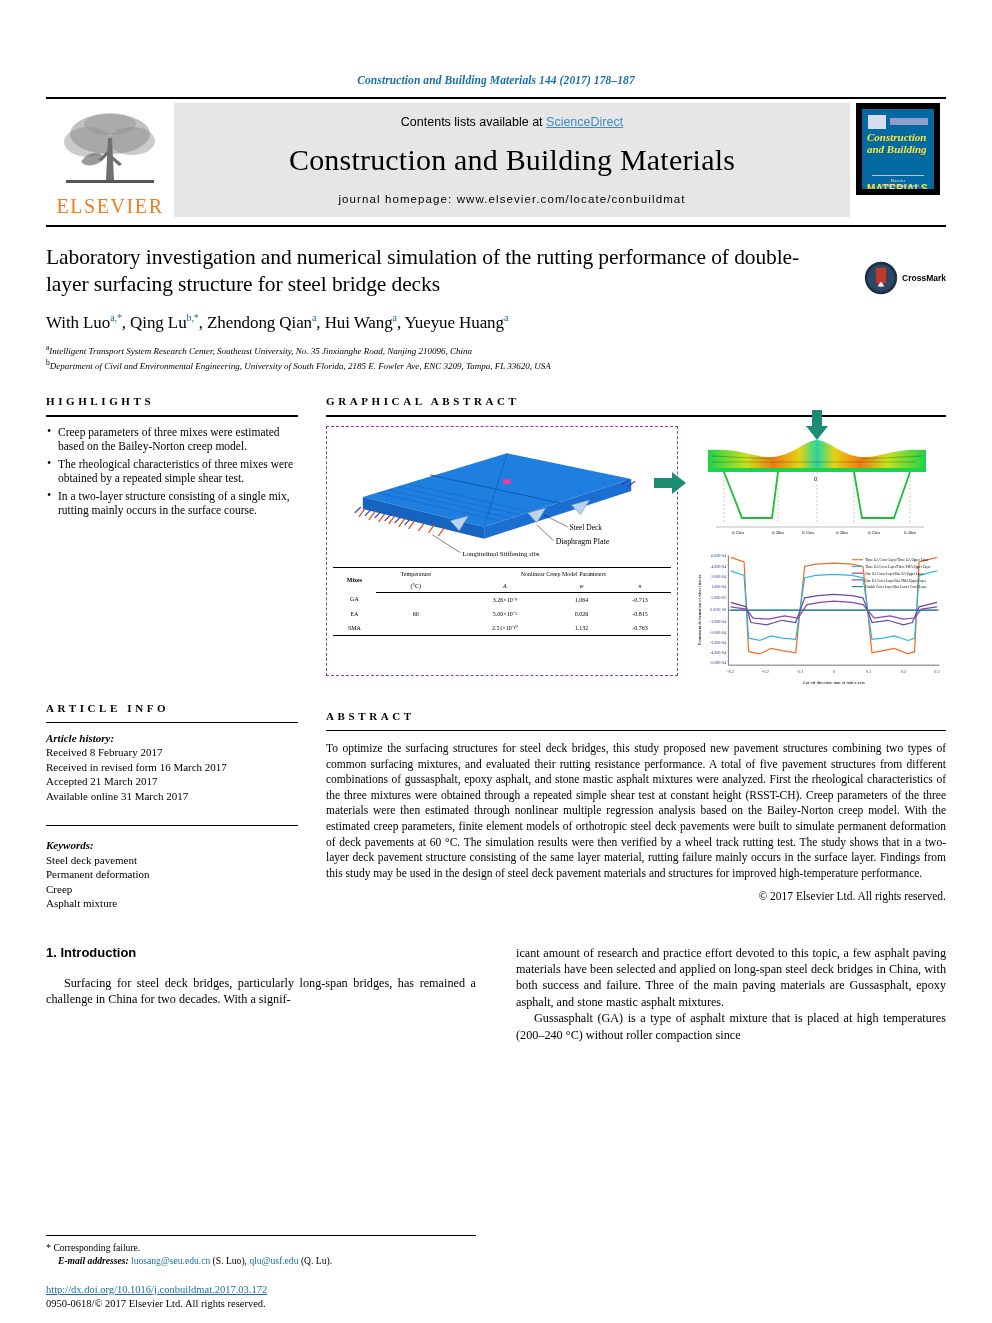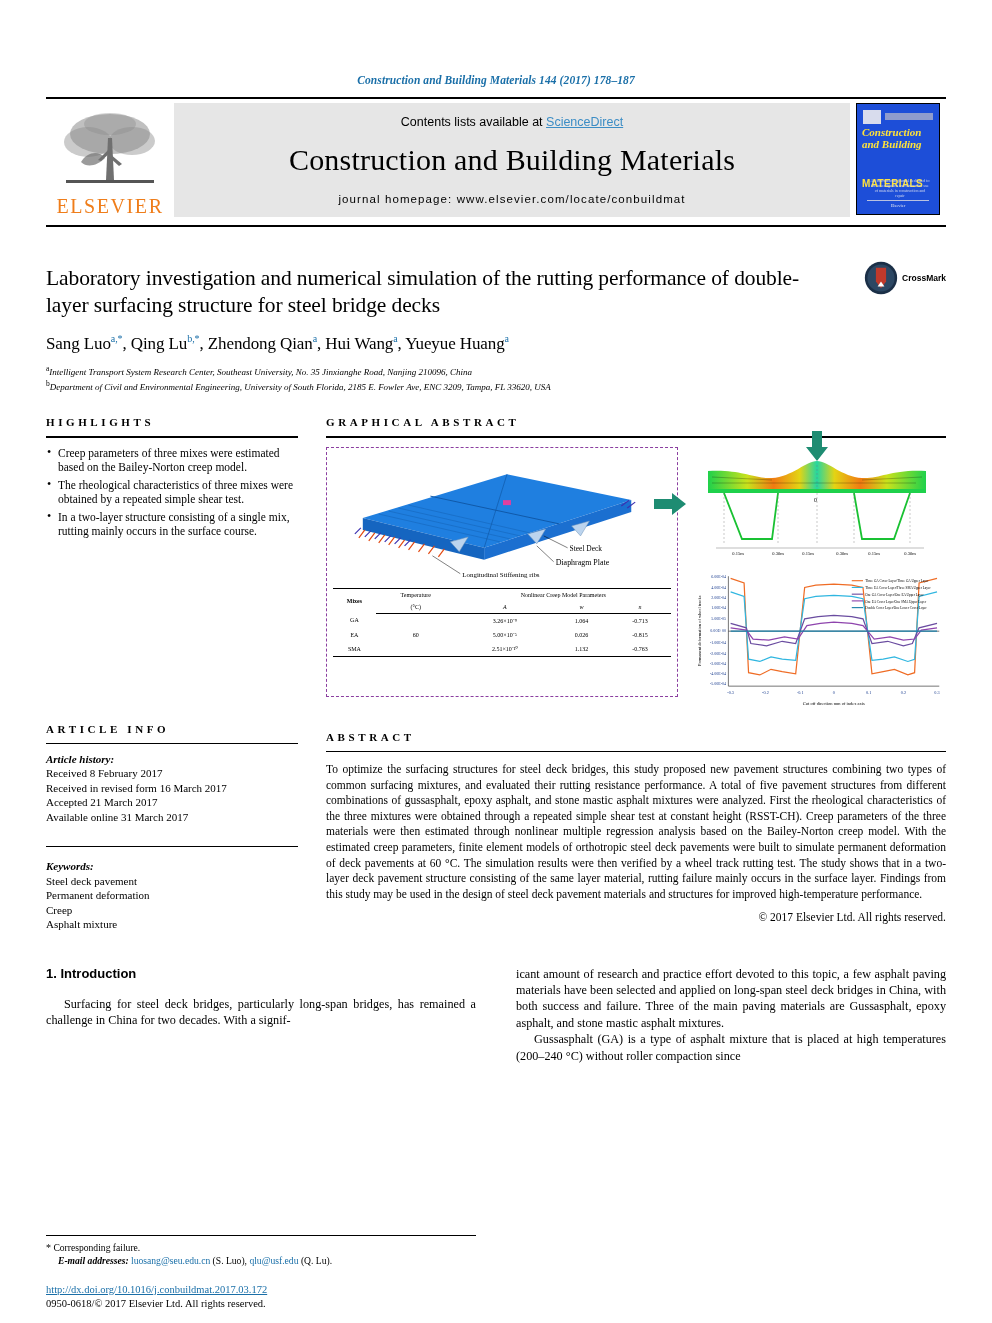--- a/index.html
+++ b/index.html
@@ -76,23 +76,23 @@
   }
   .banner-right {
     width: 96px;
     flex: 0 0 96px;
     display: flex;
     align-items: flex-start;
     justify-content: center;
     padding-top: 4px;
   }
   .cover {
-    width: 84px; height: 112px;
-    background: #1d4ed8;
-    border: 1px solid #000000;
+    width: 84px; height: 92px;
+    background: #0369a1;
+    border: 6px solid #000000;
     position: relative;
     overflow: hidden;
   }
   .cover .cov-top { position:absolute; top:6px; left:6px; width:18px; height:14px; background:#d8dced; }
   .cover .cov-bar { position:absolute; top:9px; left:28px; right:6px; height:7px; background:#8f9ccd; }
   .cover .cov-title {
     position: absolute; top: 22px; left: 5px; right: 5px;
     color: #ffe23a; font-family: "Liberation Serif", serif;
     font-style: italic; font-weight: bold; font-size: 11px; line-height: 12px;
   }
@@ -106,21 +106,21 @@
     color: #cfd6ee; font-size: 4px; line-height: 5px; text-align: center;
   }
   .cover .cov-foot {
     position: absolute; bottom: 6px; left: 10px; right: 10px;
     border-top: 1px solid #b9c1e0; padding-top: 2px;
     color: #dfe3f2; font-size: 4.5px; text-align: center;
   }
   .banner-rule { border-bottom: 2px solid #000; }
 
   
-  .title-block { padding-top: 38px; position: relative; }
+  .title-block { padding-top: 17px; position: relative; }
   .art-title {
     font-size: 21.5px; line-height: 27px; font-weight: normal;
     margin: 0; max-width: 790px; letter-spacing: -.1px;
   }
   .crossmark {
     position: absolute; right: 0; top: 34px;
     display: flex; align-items: center; gap: 4px;
   }
   .cm-badge { width: 34px; height: 34px; }
   .cm-text { font-family: "Liberation Sans", sans-serif; font-size: 8.5px; font-weight: bold; }
@@ -269,21 +269,21 @@
       <svg class="cm-badge" viewBox="0 0 40 40">
         <circle cx="20" cy="20" r="19" fill="#1b2f47"></circle>
         <circle cx="20" cy="20" r="16" fill="#2c4763"></circle>
         <path d="M14 8 h12 v16 l-6 8 l-6 -8 z" fill="#c0392b"></path>
         <path d="M20 24 l-4 6 h8 z" fill="#ffffff"></path>
       </svg>
       <span class="cm-text">CrossMark</span>
     </div>
 
     <div class="authors">
-      <span><span>Sang Luo</span><sup>a,*</sup></span>,
+      <span><span>With Luo</span><sup>a,*</sup></span>,
       <span><span>Qing Lu</span><sup>b,*</sup></span>,
       <span><span>Zhendong Qian</span><sup>a</sup></span>,
       <span><span>Hui Wang</span><sup>a</sup></span>,
       <span><span>Yueyue Huang</span><sup>a</sup></span>
     </div>
 
     <div class="affil">
       <div><sup>a</sup><span>Intelligent Transport System Research Center, Southeast University, No. 35 Jinxianghe Road, Nanjing 210096, China</span></div>
       <div><sup>b</sup><span>Department of Civil and Environmental Engineering, University of South Florida, 2185 E. Fowler Ave, ENC 3209, Tampa, FL 33620, USA</span></div>
     </div>

